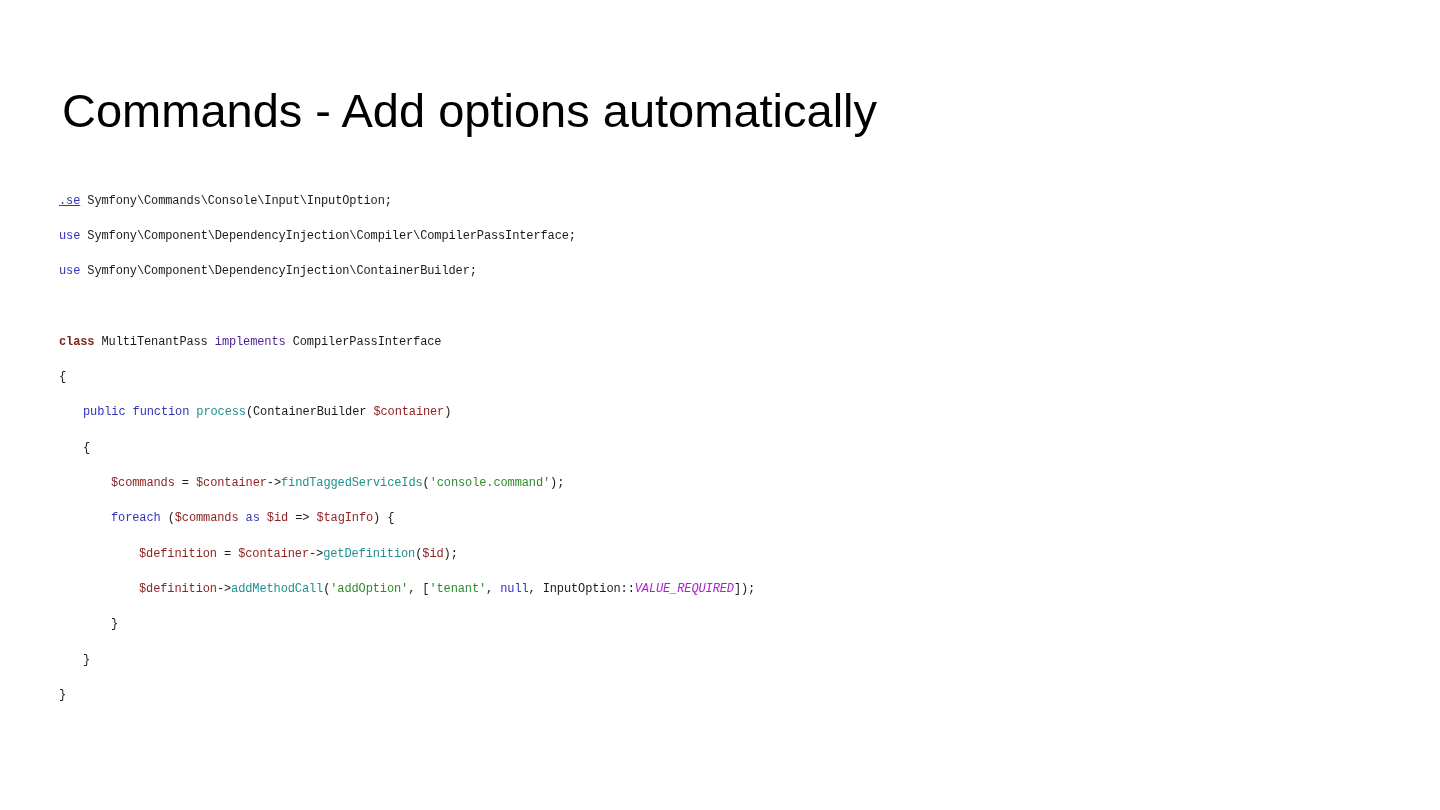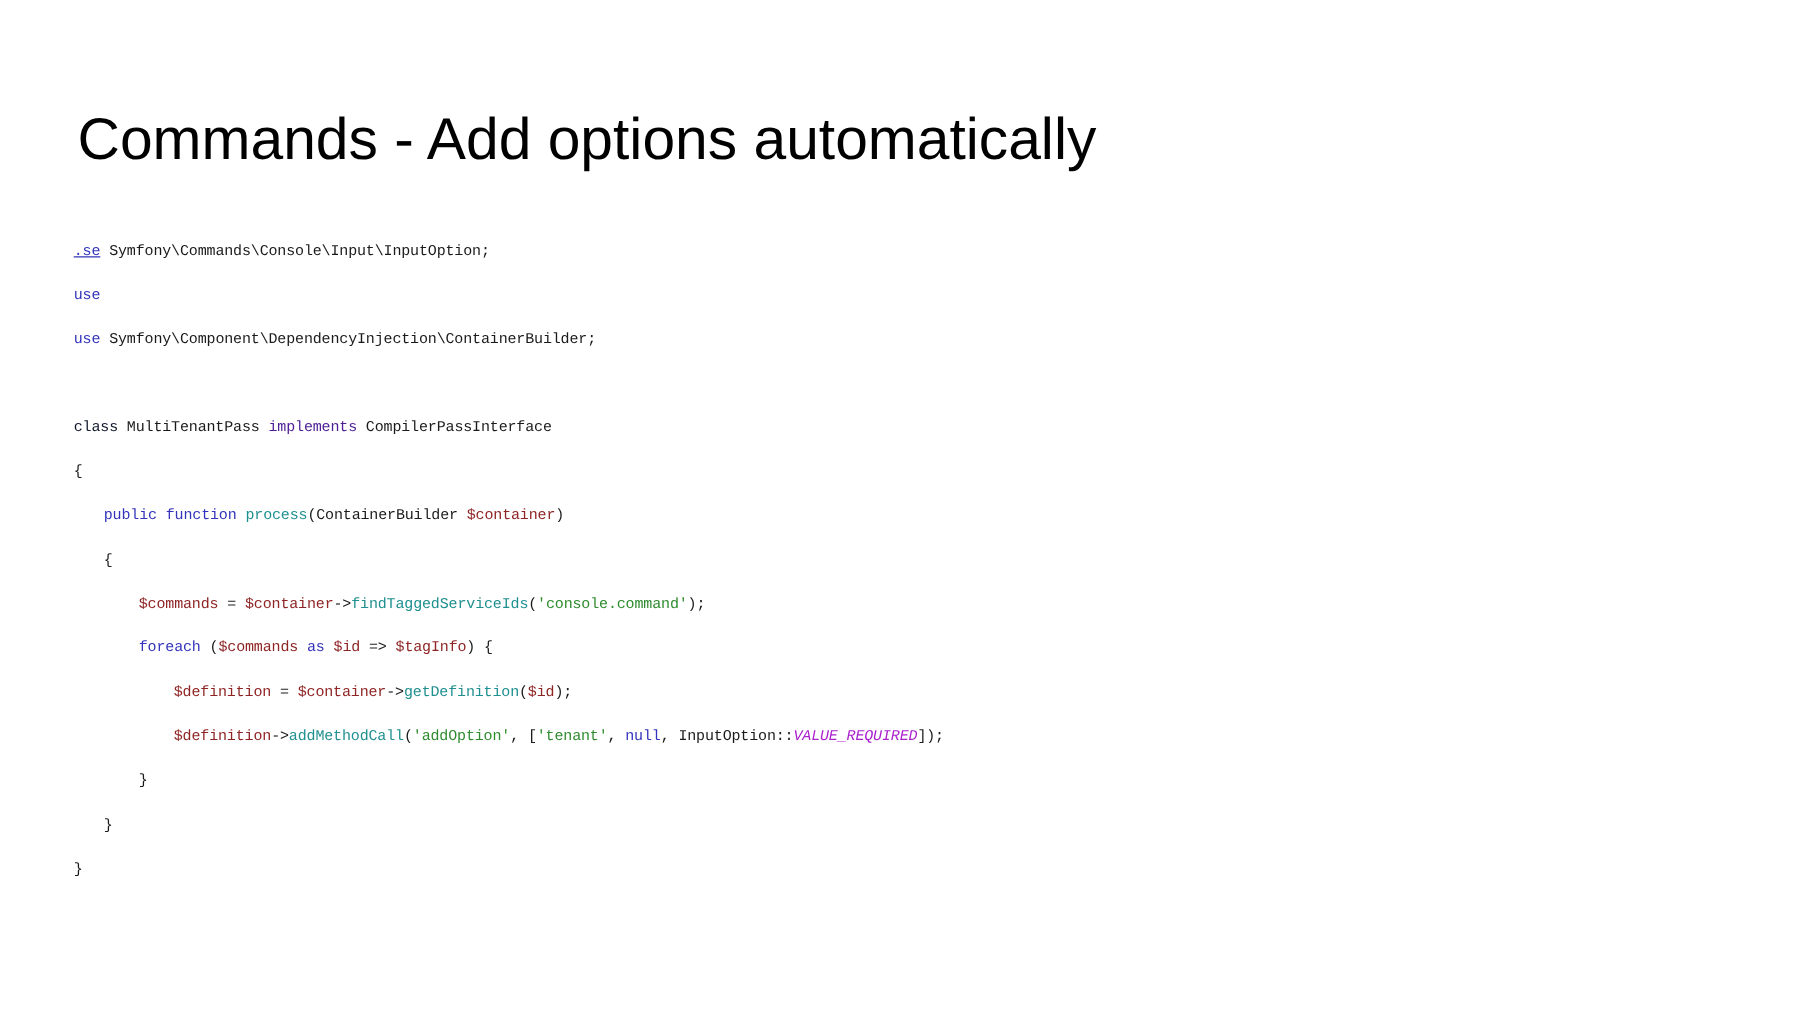--- a/index.html
+++ b/index.html
@@ -52,24 +52,24 @@
   .i3 { padding-left: 80px; }
   .tok-constant { font-style: italic; }
 </style>
 </head>
 <body>
 
 <main class="slide" style="background: rgb(255, 255, 255);">
   <h1 class="title" style="color: rgb(0, 0, 0);">Commands - Add options automatically</h1>
   <div class="code" id="code-block">
       <div class="line i0"><span class="tok-keyword" style="color: rgb(51, 51, 187); text-decoration: underline;">.se</span><span class="tok-plain" style="color: rgb(26, 26, 26);"> Symfony\Commands\Console\Input\InputOption;</span></div>
-      <div class="line i0"><span class="tok-keyword" style="color: rgb(51, 51, 187);">use</span></div>
+      <div class="line i0"><span class="tok-keyword" style="color: rgb(51, 51, 187);">use</span><span class="tok-plain" style="color: rgb(26, 26, 26);"> Symfony\Component\DependencyInjection\Compiler\CompilerPassInterface;</span></div>
       <div class="line i0"><span class="tok-keyword" style="color: rgb(51, 51, 187);">use</span><span class="tok-plain" style="color: rgb(26, 26, 26);"> Symfony\Component\DependencyInjection\ContainerBuilder;</span></div>
       <div class="line i0">&nbsp;</div>
-      <div class="line i0"><span class="tok-keyword" style="color: #0f172a;">class</span><span class="tok-plain" style="color: rgb(26, 26, 26);"> MultiTenantPass </span><span class="tok-keyword" style="color: #4c1d95;">implements</span><span class="tok-plain" style="color: rgb(26, 26, 26);"> CompilerPassInterface</span></div>
+      <div class="line i0"><span class="tok-keyword" style="color: #7f1d1d; font-weight: bold;">class</span><span class="tok-plain" style="color: rgb(26, 26, 26);"> MultiTenantPass </span><span class="tok-keyword" style="color: #4c1d95;">implements</span><span class="tok-plain" style="color: rgb(26, 26, 26);"> CompilerPassInterface</span></div>
       <div class="line i0"><span class="tok-plain" style="color: rgb(26, 26, 26);">{</span></div>
       <div class="line i1"><span class="tok-keyword" style="color: rgb(51, 51, 187);">public</span><span class="tok-plain" style="color: rgb(26, 26, 26);"> </span><span class="tok-keyword" style="color: rgb(51, 51, 187);">function</span><span class="tok-plain" style="color: rgb(26, 26, 26);"> </span><span class="tok-function" style="color: rgb(31, 143, 143);">process</span><span class="tok-plain" style="color: rgb(26, 26, 26);">(ContainerBuilder </span><span class="tok-variable" style="color: rgb(142, 36, 36);">$container</span><span class="tok-plain" style="color: rgb(26, 26, 26);">)</span></div>
       <div class="line i1"><span class="tok-plain" style="color: rgb(26, 26, 26);">{</span></div>
       <div class="line i2"><span class="tok-variable" style="color: rgb(142, 36, 36);">$commands</span><span class="tok-plain" style="color: rgb(26, 26, 26);"> = </span><span class="tok-variable" style="color: rgb(142, 36, 36);">$container</span><span class="tok-plain" style="color: rgb(26, 26, 26);">-&gt;</span><span class="tok-function" style="color: rgb(31, 143, 143);">findTaggedServiceIds</span><span class="tok-plain" style="color: rgb(26, 26, 26);">(</span><span class="tok-string" style="color: rgb(46, 139, 46);">'console.command'</span><span class="tok-plain" style="color: rgb(26, 26, 26);">);</span></div>
       <div class="line i2"><span class="tok-keyword" style="color: rgb(51, 51, 187);">foreach</span><span class="tok-plain" style="color: rgb(26, 26, 26);"> (</span><span class="tok-variable" style="color: rgb(142, 36, 36);">$commands</span><span class="tok-plain" style="color: rgb(26, 26, 26);"> </span><span class="tok-keyword" style="color: rgb(51, 51, 187);">as</span><span class="tok-plain" style="color: rgb(26, 26, 26);"> </span><span class="tok-variable" style="color: rgb(142, 36, 36);">$id</span><span class="tok-plain" style="color: rgb(26, 26, 26);"> =&gt; </span><span class="tok-variable" style="color: rgb(142, 36, 36);">$tagInfo</span><span class="tok-plain" style="color: rgb(26, 26, 26);">) {</span></div>
       <div class="line i3"><span class="tok-variable" style="color: rgb(142, 36, 36);">$definition</span><span class="tok-plain" style="color: rgb(26, 26, 26);"> = </span><span class="tok-variable" style="color: rgb(142, 36, 36);">$container</span><span class="tok-plain" style="color: rgb(26, 26, 26);">-&gt;</span><span class="tok-function" style="color: rgb(31, 143, 143);">getDefinition</span><span class="tok-plain" style="color: rgb(26, 26, 26);">(</span><span class="tok-variable" style="color: rgb(142, 36, 36);">$id</span><span class="tok-plain" style="color: rgb(26, 26, 26);">);</span></div>
       <div class="line i3"><span class="tok-variable" style="color: rgb(142, 36, 36);">$definition</span><span class="tok-plain" style="color: rgb(26, 26, 26);">-&gt;</span><span class="tok-function" style="color: rgb(31, 143, 143);">addMethodCall</span><span class="tok-plain" style="color: rgb(26, 26, 26);">(</span><span class="tok-string" style="color: rgb(46, 139, 46);">'addOption'</span><span class="tok-plain" style="color: rgb(26, 26, 26);">, [</span><span class="tok-string" style="color: rgb(46, 139, 46);">'tenant'</span><span class="tok-plain" style="color: rgb(26, 26, 26);">, </span><span class="tok-keyword" style="color: rgb(51, 51, 187);">null</span><span class="tok-plain" style="color: rgb(26, 26, 26);">, InputOption::</span><span class="tok-constant" style="color: rgb(170, 34, 204);">VALUE_REQUIRED</span><span class="tok-plain" style="color: rgb(26, 26, 26);">]);</span></div>
       <div class="line i2"><span class="tok-plain" style="color: rgb(26, 26, 26);">}</span></div>
       <div class="line i1"><span class="tok-plain" style="color: rgb(26, 26, 26);">}</span></div>
       <div class="line i0"><span class="tok-plain" style="color: rgb(26, 26, 26);">}</span></div>

